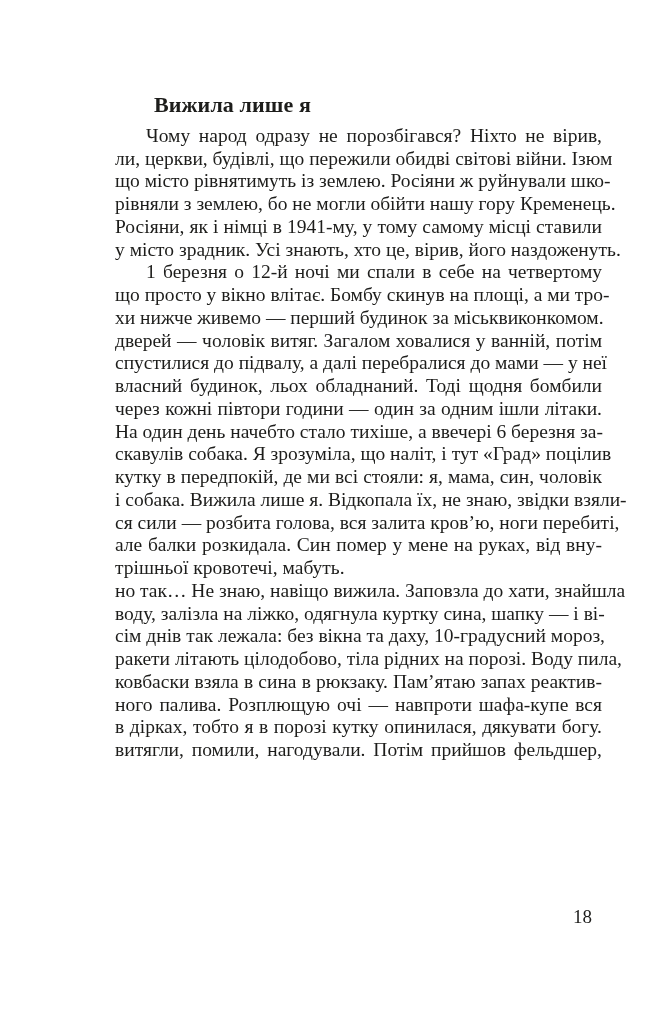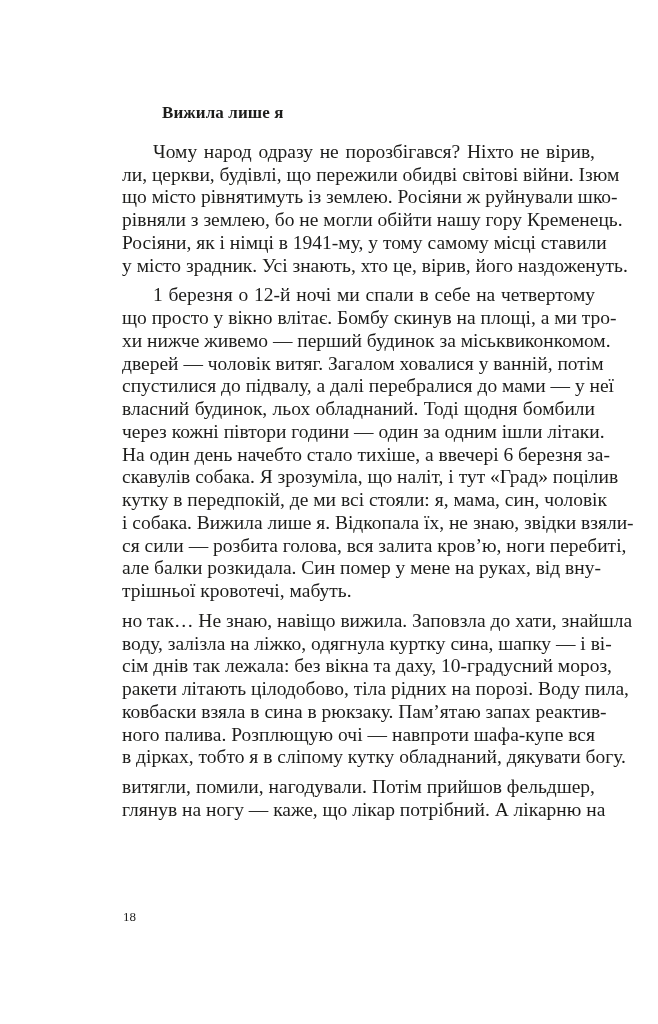--- a/index.html
+++ b/index.html
@@ -16,51 +16,51 @@
     color: #1d1d1b;
     overflow: hidden;
   }
   .text-block {
     position: absolute;
     left: 115px;
     top: 86px;
     width: 487px;
   }
   .heading {
-    margin: 16px;
+    margin: 8px;
     padding-left: 31px;
-    font-size: 17px;
+    font-size: 22px;
     font-weight: bold;
     line-height: 22.75px;
     letter-spacing: 0.1px;
   }
   .paragraph {
-    margin: 7px;
+    margin: 0;
   }
   .line {
     font-size: 19.5px;
     line-height: 22.75px;
     white-space: nowrap;
     text-align: justify;
     text-align-last: justify;
   }
   .line.first {
     padding-left: 31px;
   }
   .line.no-stretch {
     white-space: normal;
     text-align-last: left;
   }
   .page-number {
     position: absolute;
     top: 906px;
-    left: 123px;
+    left: 105px;
     width: 487px;
-    text-align: left;
-    font-size: 13px;
+    text-align: right;
+    font-size: 19px;
     line-height: 22.75px;
   }
 </style>
 </head>
 <body>
 
 <div class="page">
   <div class="text-block">
     <h2 class="heading">Вижила лише я</h2>
     <div id="paragraphs">
@@ -88,22 +88,21 @@
           <div class="line">але балки розкидала. Син помер у мене на руках, від вну-</div>
           <div class="line no-stretch">трішньої кровотечі, мабуть.</div>
         </div>
         <div class="paragraph">
           <div class="line">но так… Не знаю, навіщо вижила. Заповзла до хати, знайшла</div>
           <div class="line">воду, залізла на ліжко, одягнула куртку сина, шапку — і ві-</div>
           <div class="line">сім днів так лежала: без вікна та даху, 10-градусний мороз,</div>
           <div class="line">ракети літають цілодобово, тіла рідних на порозі. Воду пила,</div>
           <div class="line">ковбаски взяла в сина в рюкзаку. Пам’ятаю запах реактив-</div>
           <div class="line">ного палива. Розплющую очі — навпроти шафа-купе вся</div>
-          <div class="line">в дірках, тобто я в сліпому кутку обладнаний, дякувати богу.</div>
+          <div class="line">в дірках, тобто я в порозі кутку опинилася, дякувати богу.</div>
         </div>
         <div class="paragraph">
           <div class="line">витягли, помили, нагодували. Потім прийшов фельдшер,</div>
-          <div class="line">глянув на ногу — каже, що лікар потрібний. А лікарню на</div>
         </div>
       </div>
   </div>
   <div class="page-number">18</div>
 </div>
 
 </body></html>

